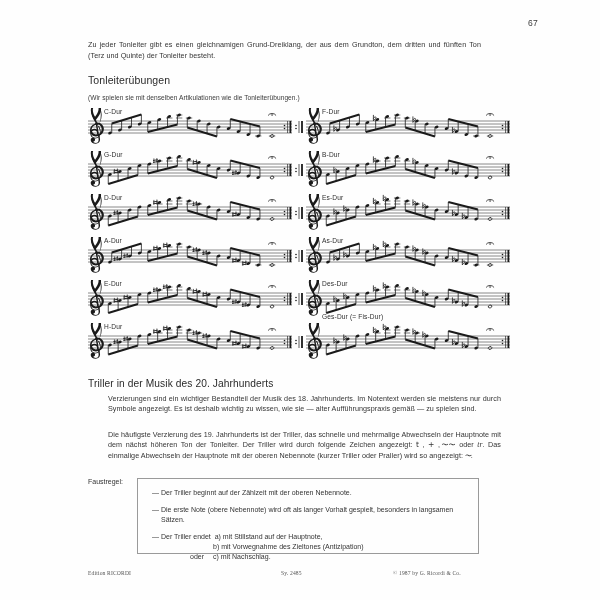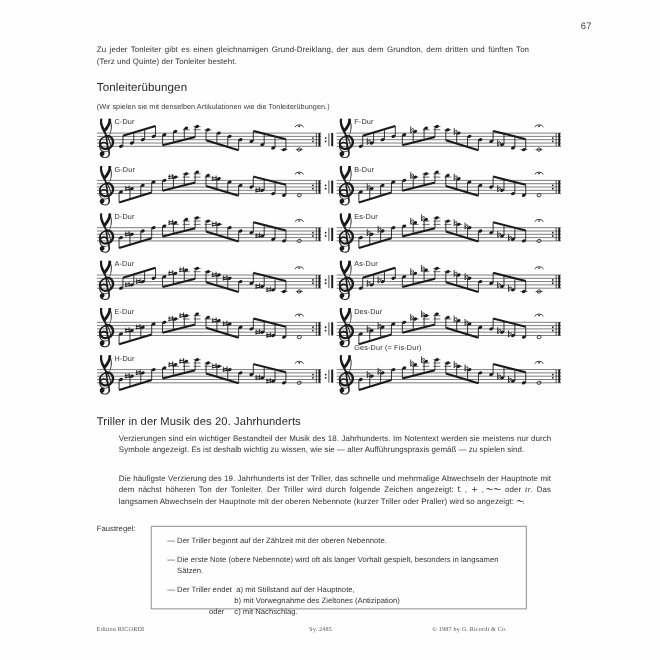--- a/index.html
+++ b/index.html
@@ -1109,21 +1109,21 @@
     </div>
 
   <div class="sec-head" id="head-triller">Triller in der Musik des 20. Jahrhunderts</div>
 
   <div class="body-text" id="para-1">Verzierungen sind ein wichtiger Bestandteil der Musik des 18. Jahrhunderts. Im Notentext werden sie meistens nur durch Symbole angezeigt. Es ist deshalb wichtig zu wissen, wie sie — alter Aufführungspraxis gemäß — zu spielen sind.</div>
 
   <div class="body-text" id="para-2">
     <span>Die häufigste Verzierung des 19. Jahrhunderts ist der Triller, das schnelle und mehrmalige Abwechseln der Hauptnote mit dem nächst höheren Ton der Tonleiter. Der Triller wird durch folgende Zeichen angezeigt:</span>
     <span class="orn">t</span><span>&nbsp;,&nbsp;</span><span class="orn">+</span><span>&nbsp;,</span><span class="orn orn-wavy">〜〜</span>
     <span>oder</span>
-    <span class="orn orn-tr">tr</span><span>. Das langsamen Abwechseln der Hauptnote mit der oberen Nebennote (kurzer Triller oder Praller) wird so angezeigt:</span>
+    <span class="orn orn-tr">tr</span><span>. Das einmalige Abwechseln der Hauptnote mit der oberen Nebennote (kurzer Triller oder Praller) wird so angezeigt:</span>
     <span class="orn orn-wavy">〜</span><span>.</span>
   </div>
 
   <div class="faustregel-label">Faustregel:</div>
 
   <div class="rulebox">
     <div class="rule-list">
 
       <div class="rule-item">
         <span class="dash">—</span>

